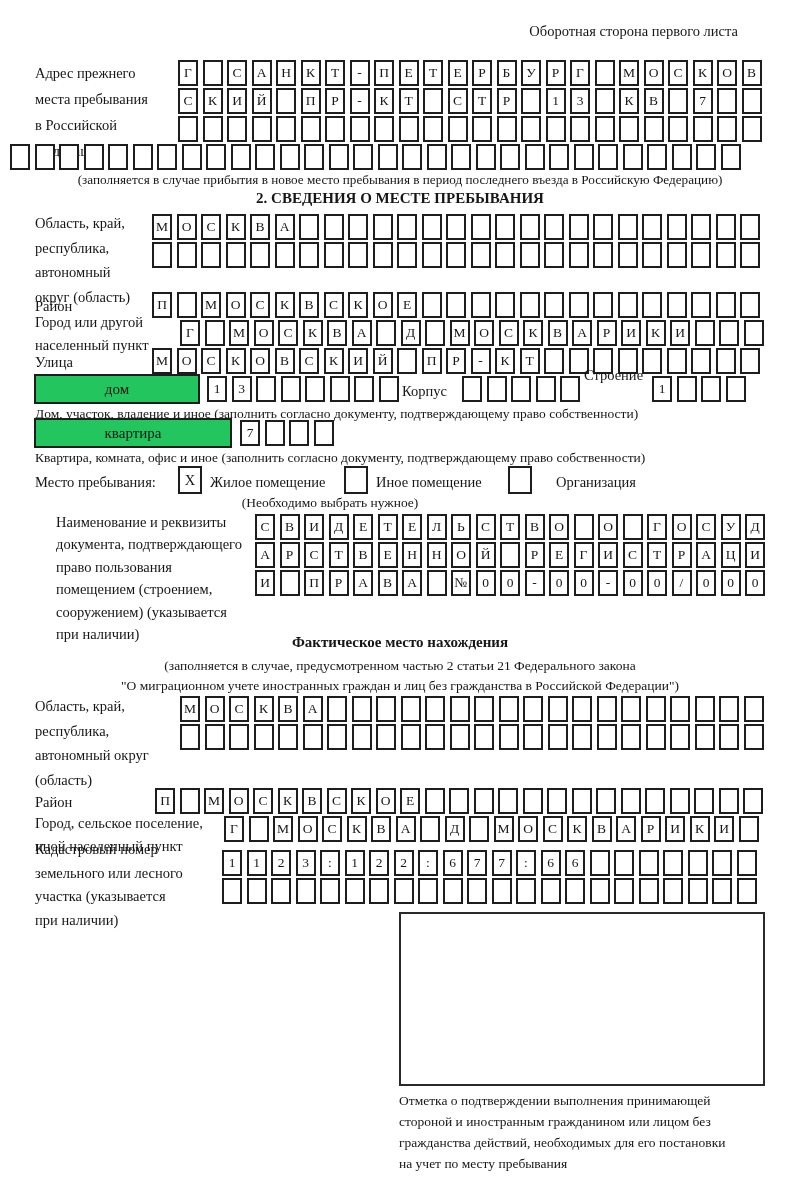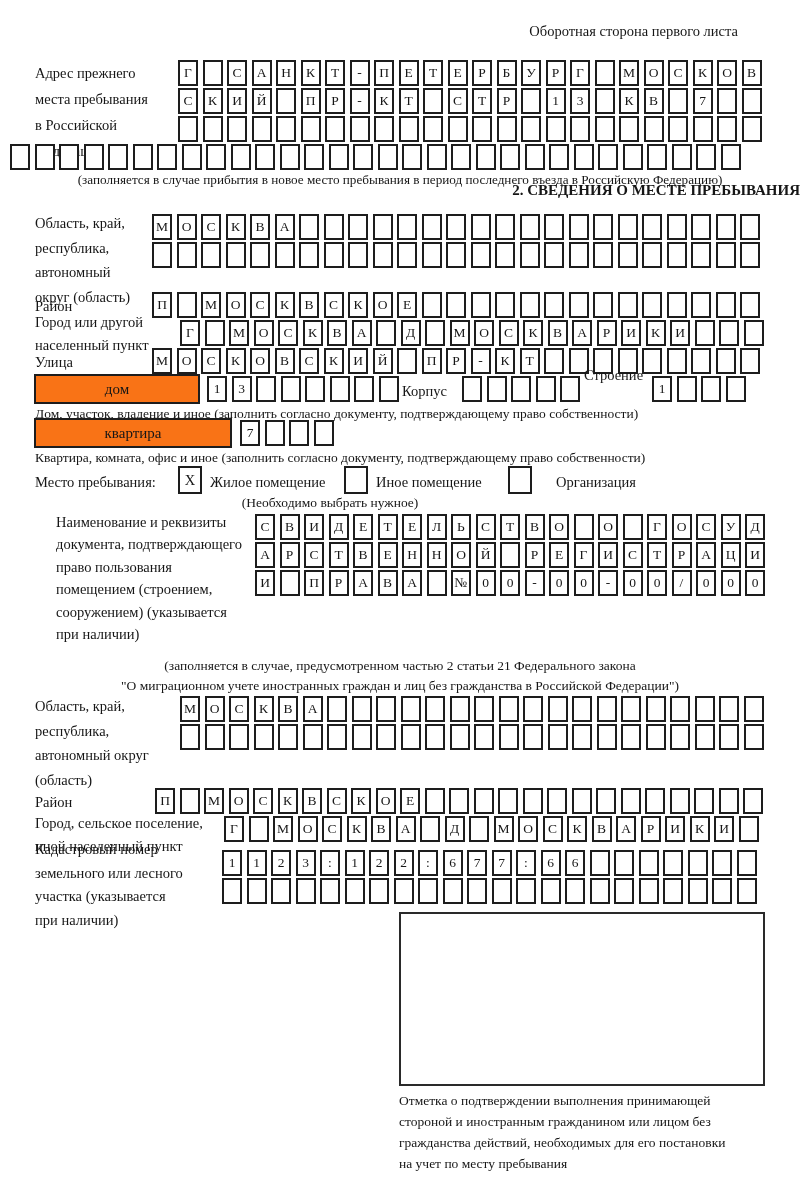--- a/index.html
+++ b/index.html
@@ -8,21 +8,21 @@
   .lbl{position:absolute;font-size:14.5px;line-height:24px;white-space:pre-line;}
   .note{position:absolute;font-size:13.2px;white-space:pre-line;}
   .center{left:0;width:800px;text-align:center;}
   .title{position:absolute;left:0;width:800px;text-align:center;
          font-weight:bold;font-size:15px;}
   .row{position:absolute;display:flex;gap:4.5px;}
   .cell{flex:0 0 20px;width:20px;height:26px;border:2px solid #1d1d1d;
         box-sizing:border-box;display:flex;align-items:center;justify-content:center;
         font-size:13.5px;background:#fff;}
   .bigbox{position:absolute;border:2px solid #1d1d1d;box-sizing:border-box;
-          display:flex;align-items:center;justify-content:center;font-size:15px;background:#f97316;}
+          display:flex;align-items:center;justify-content:center;font-size:15px;background:#22c55e;}
   .checkbox{position:absolute;width:24px;height:28px;border:2px solid #1d1d1d;
             box-sizing:border-box;display:flex;align-items:center;justify-content:center;
             font-size:14.5px;background:#fff;}
   .stamp{position:absolute;border:2px solid #2a2a2a;background:#fff;}
   .header-note{position:absolute;font-size:14.5px;margin-left:12px;}
 </style>
 </head>
 <body>
 
 <div class="page">
@@ -138,21 +138,21 @@
       <span class="cell"></span>
       <span class="cell"></span>
       <span class="cell"></span>
       <span class="cell"></span>
       <span class="cell"></span>
       <span class="cell"></span>
       <span class="cell"></span>
     </div>
   <div class="note center" style="top:172px;">(заполняется в случае прибытия в новое место пребывания в период последнего въезда в Российскую Федерацию)</div>
 
-  <div class="title" style="top:182px;text-align:right;">2. СВЕДЕНИЯ О МЕСТЕ ПРЕБЫВАНИЯ</div>
+  <div class="title" style="top:190px;">2. СВЕДЕНИЯ О МЕСТЕ ПРЕБЫВАНИЯ</div>
 
   <div class="lbl" style="left:35px;top:211px;line-height:24.5px;">Область, край,
 республика,
 автономный
 округ (область)</div>
   <div class="row" style="left:152px;top:214px;">
       <span class="cell">М</span>
       <span class="cell">О</span>
       <span class="cell">С</span>
       <span class="cell">К</span>
@@ -408,20 +408,21 @@
       <span class="cell">0</span>
       <span class="cell">-</span>
       <span class="cell">0</span>
       <span class="cell">0</span>
       <span class="cell">/</span>
       <span class="cell">0</span>
       <span class="cell">0</span>
       <span class="cell">0</span>
     </div>
 
+  <div class="title" style="top:634px;">Фактическое место нахождения</div>
   <div class="note center" style="top:658px;font-size:13.5px;">(заполняется в случае, предусмотренном частью 2 статьи 21 Федерального закона</div>
   <div class="note center" style="top:678px;font-size:13.5px;">"О миграционном учете иностранных граждан и лиц без гражданства в Российской Федерации")</div>
 
   <div class="lbl" style="left:35px;top:694px;line-height:24.5px;">Область, край,
 республика,
 автономный округ
 (область)</div>
   <div class="row" style="left:180px;top:696px;">
       <span class="cell">М</span>
       <span class="cell">О</span>

